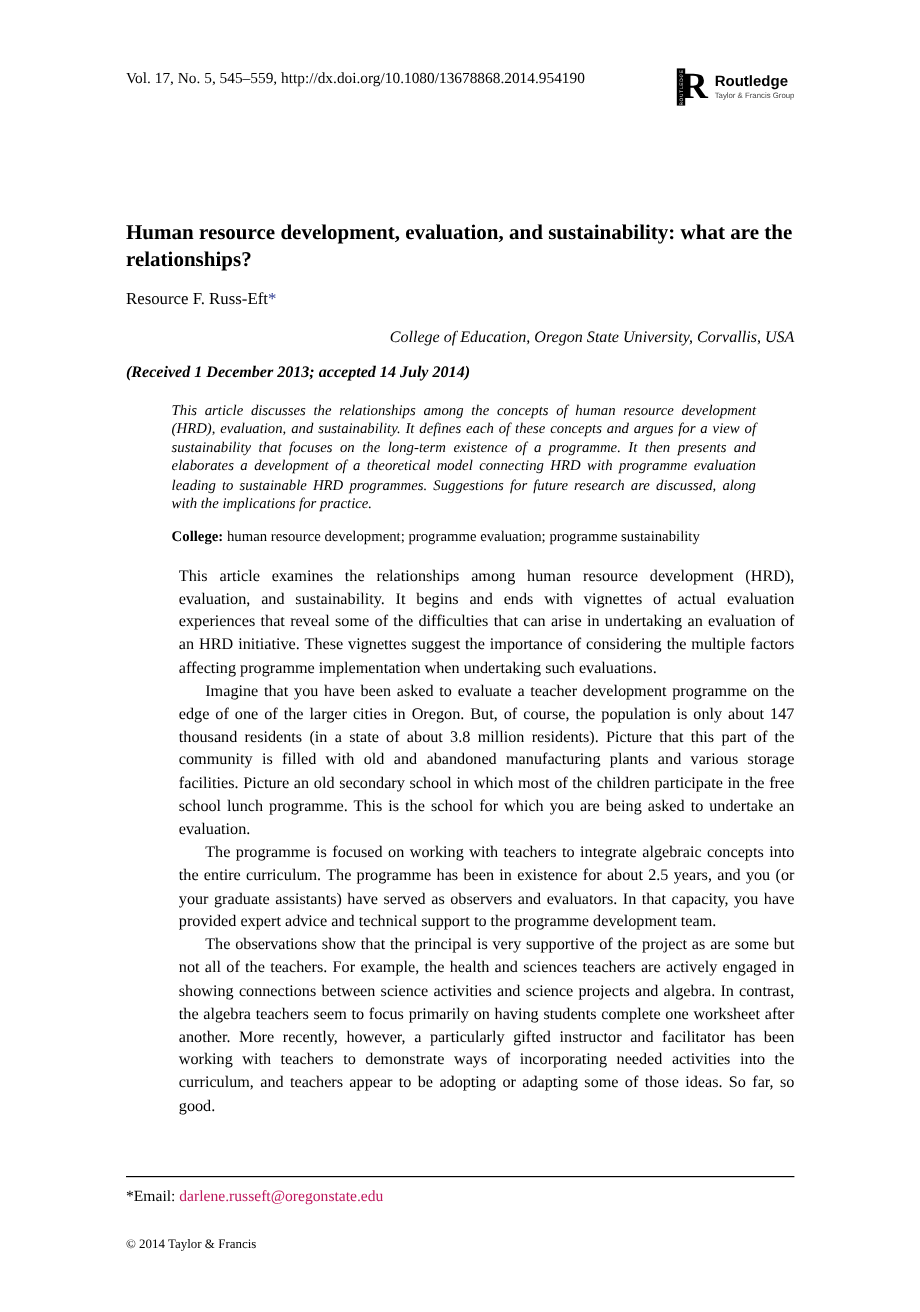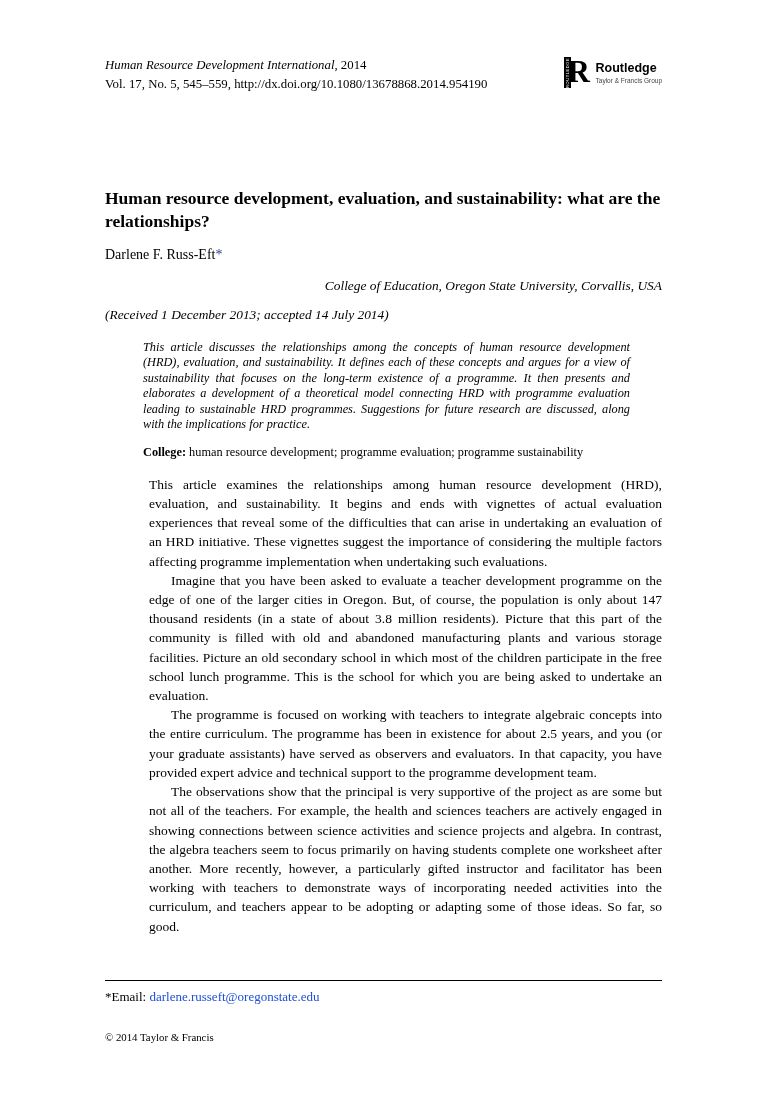--- a/index.html
+++ b/index.html
@@ -63,21 +63,21 @@
   
   .article-title {
     margin-top: 94px;
     font-size: 17.5px;
     font-weight: bold;
     line-height: 23px;
   }
   .author-line { margin-top: 14px; font-size: 14px; }
   .author-note-mark { color: #2b3990; }
   .affiliation { margin-top: 15px; font-style: italic; font-size: 13.4px; text-align: right; }
-  .history { margin-top: 13px; font-style: italic; font-size: 13.4px; }
+  .history { margin-top: 13px; font-style: italic; font-size: 13.4px; font-weight: bold; }
 
   
   .abstract {
     margin: 17px 32px 0 38px;
     font-size: 12.3px;
     line-height: 15.4px;
     text-align: justify;
     font-style: italic;
   }
   .keywords {
@@ -101,55 +101,54 @@
   
   .footnote {
     position: absolute;
     left: 105px; top: 980px;
     width: 557px;
     border-top: 1.2px solid #000;
     padding-top: 8px;
     font-size: 13px;
     background: #fff;
   }
-  .email-link { color: #1d4ed8; text-decoration: none; cursor: pointer; }
+  .email-link { color: #be185d; text-decoration: none; cursor: pointer; }
   .copyright {
     position: absolute;
     left: 105px; top: 1031px;
     font-size: 10.8px;
     background: #fff;
   }
 </style>
 </head>
 <body>
 
 <div class="page">
 
   <header class="header">
     <div class="header-meta">
-      <div><span class="italic">Human Resource Development International</span><span>, 2014</span></div>
       <div>Vol. 17, No. 5, 545–559, http://dx.doi.org/10.1080/13678868.2014.954190</div>
     </div>
     <div class="logo">
       <div class="logo-mark">
         <span class="logo-strip">
             <span class="logo-vtext">ROUTLEDGE</span>
           </span>
         <span class="logo-r">R</span>
       </div>
       <div class="logo-text">
         <div class="logo-name">Routledge</div>
         <div class="logo-tagline">Taylor &amp; Francis Group</div>
       </div>
     </div>
   </header>
 
   <h1 class="article-title">Human resource development, evaluation, and sustainability: what are the relationships?</h1>
 
-  <div class="author-line"><span>Darlene F. Russ-Eft</span><span class="author-note-mark">*</span></div>
+  <div class="author-line"><span>Resource F. Russ-Eft</span><span class="author-note-mark">*</span></div>
 
   <div class="affiliation">College of Education, Oregon State University, Corvallis, USA</div>
 
   <div class="history">(Received 1 December 2013; accepted 14 July 2014)</div>
 
   <p class="abstract">This article discusses the relationships among the concepts of human resource development (HRD), evaluation, and sustainability. It defines each of these concepts and argues for a view of sustainability that focuses on the long-term existence of a programme. It then presents and elaborates a development of a theoretical model connecting HRD with programme evaluation leading to sustainable HRD programmes. Suggestions for future research are discussed, along with the implications for practice.</p>
 
   <p class="keywords"><span class="kw-label">College:</span> <span>human resource development; programme evaluation; programme sustainability</span></p>
 
   <section class="body-text">

